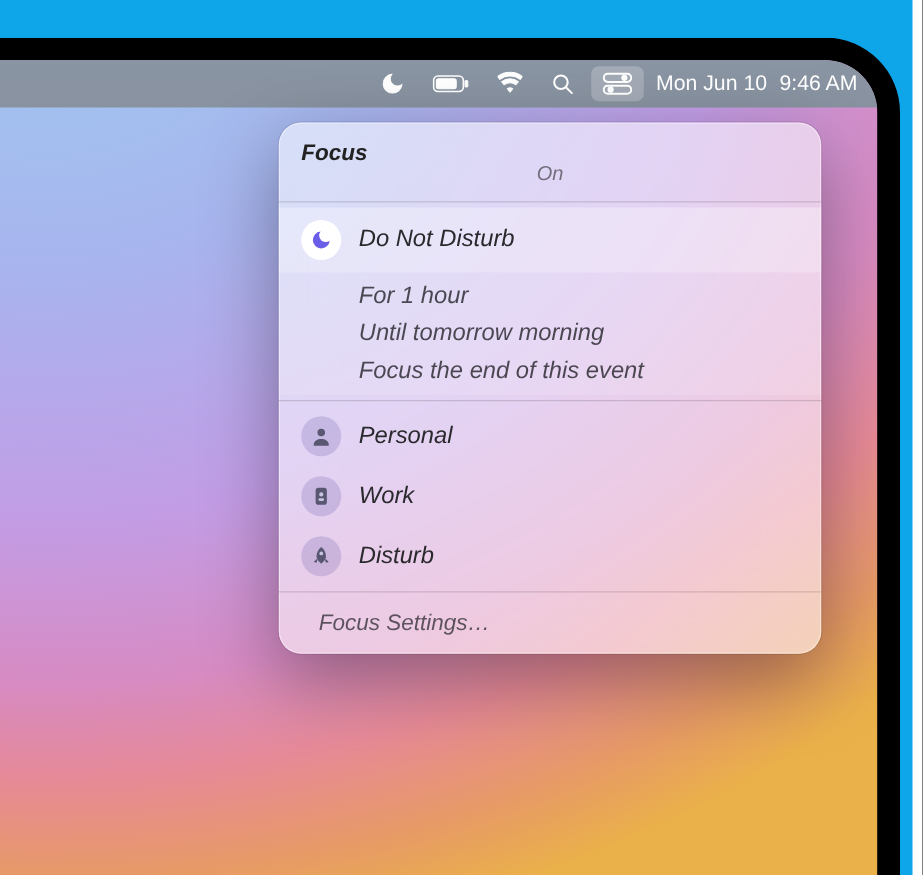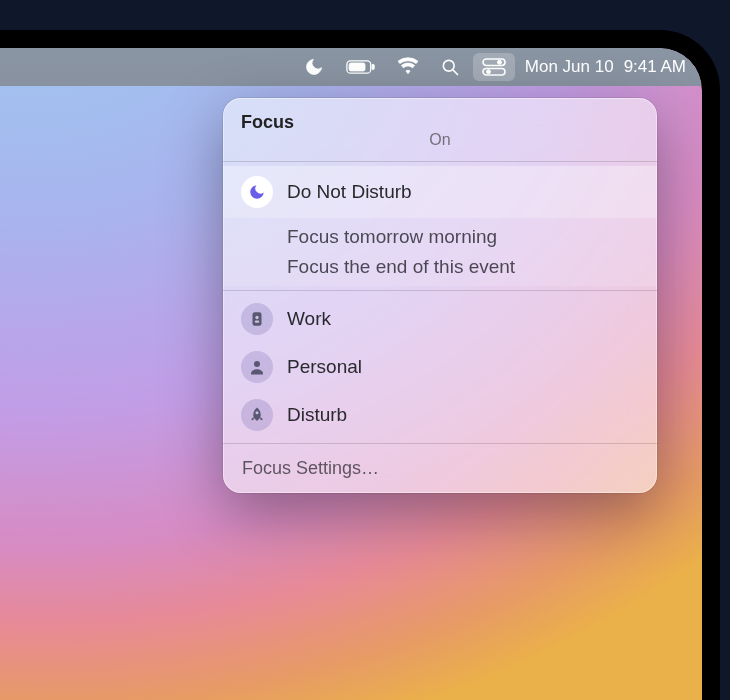--- a/index.html
+++ b/index.html
@@ -3,21 +3,21 @@
   <meta charset="utf-8">
   <style>
     * { box-sizing: border-box; margin: 0; padding: 0; }
     html, body { width: 738px; height: 700px; overflow: hidden; font-family: -apple-system, "Helvetica Neue", Arial, sans-serif; }
     body { background: #fff; }
 
     .device {
       position: absolute;
       left: 0; top: 0;
       width: 730px; height: 700px;
-      background: #0f172a;
+      background: #0ea5e9;
     }
 
     
     .screen-wrap {
       position: absolute;
       left: 0; top: 30px;
       width: 720px; height: 670px;
       border-top: 18px solid #000;
       border-right: 18px solid #000;
       border-top-right-radius: 60px;
@@ -64,20 +64,21 @@
       position: absolute;
       top: 50px;
       left: 223px;
       width: 434px;
       border-radius: 18px;
       background: rgba(255,255,255,0.55);
       box-shadow: 0 20px 60px rgba(0,0,0,0.35), 0 0 0 1px rgba(255,255,255,0.4) inset, 0 0 0 1px rgba(0,0,0,0.08);
       backdrop-filter: blur(20px);
       padding: 14px 0 10px 0;
       color: #2a2a2e;
+      font-style: italic;
     }
     .panel-header { padding: 0 18px 8px 18px; }
     .panel-title { font-size: 18px; font-weight: 700; color: #222; }
     .panel-sub { font-size: 16px; color: rgba(40,40,45,0.6); margin-top: -2px; text-align: center; }
     .hr { height: 1px; background: rgba(0,0,0,0.14); margin: 4px 0; }
 
     .row {
       display: flex; align-items: center;
       padding: 8px 18px;
       gap: 14px;
@@ -93,21 +94,21 @@
     .dnd-row { background: rgba(255,255,255,0.32); border-radius: 0px; margin: 0; padding-top: 10px; padding-bottom: 10px;}
     .dnd-row .icon-circle { background: #fff; }
     .dnd-row .icon-circle svg { fill: #6a5ee8; }
 
     .duration-block { background: rgba(255,255,255,0.12); padding: 4px 0; }
     .duration-row { padding: 4px 18px 4px 64px; font-size: 19px; color: rgba(30,30,35,0.78); }
 
     .mode .icon-circle { background: rgba(110,100,170,0.25); }
     .mode .icon-circle svg { fill: #595772; }
 
-    .settings-row { padding: 10px 18px 4px 19px; font-size: 18px; color: rgba(30,30,35,0.7); }
+    .settings-row { padding: 10px 18px 4px 32px; font-size: 18px; color: rgba(30,30,35,0.7); }
   </style>
 </head>
 <body>
 
 <div class="device">
   <div class="screen-wrap">
     <div class="screen">
 
       <div class="menubar">
         <div class="mb-item">
@@ -136,71 +137,72 @@
         <div class="mb-item active">
           <svg class="mb-icon" viewBox="0 0 24 18" style="width:24px">
             <rect x="1" y="1" width="22" height="6.5" rx="3.25" fill="none" stroke="#fff" stroke-width="1.6"></rect>
             <circle cx="17.5" cy="4.25" r="2" fill="#fff"></circle>
             <rect x="1" y="10.5" width="22" height="6.5" rx="3.25" fill="none" stroke="#fff" stroke-width="1.6"></rect>
             <circle cx="6.5" cy="13.75" r="2" fill="#fff"></circle>
           </svg>
         </div>
         <div class="mb-time">
           <span>Mon Jun 10</span>
-          <span>9:41 AM</span>
+          <span>9:46 AM</span>
         </div>
       </div>
 
       <div class="focus-panel">
         <div class="panel-header">
           <div class="panel-title">Focus</div>
           <div class="panel-sub">On</div>
         </div>
         <div class="hr"></div>
 
         <div class="row dnd-row">
           <span class="icon-circle">
             <svg viewBox="0 0 24 24">
                 <path d="M21 12.8A9 9 0 1 1 11.2 3a7 7 0 0 0 9.8 9.8z"></path>
               </svg>
           </span>
           <span>Do Not Disturb</span>
         </div>
 
         <div class="duration-block">
-          <div class="duration-row">Focus tomorrow morning</div>
+          <div class="duration-row">For 1 hour</div>
+          <div class="duration-row">Until tomorrow morning</div>
           <div class="duration-row">Focus the end of this event</div>
         </div>
 
         <div class="hr"></div>
+
+        <div class="row mode">
+          <span class="icon-circle">
+            <svg viewBox="0 0 24 24">
+                <circle cx="12" cy="8" r="4"></circle>
+                <path d="M4 21c0-4 4-6 8-6s8 2 8 6v1H4v-1z"></path>
+              </svg>
+          </span>
+          <span>Personal</span>
+        </div>
 
         <div class="row mode">
           <span class="icon-circle">
             <svg viewBox="0 0 24 24">
                 <rect x="6" y="3" width="12" height="18" rx="3"></rect>
                 <circle cx="12" cy="10" r="2.2" fill="#c8c4de"></circle>
                 <rect x="9" y="14" width="6" height="3" rx="1.5" fill="#c8c4de"></rect>
               </svg>
           </span>
           <span>Work</span>
         </div>
 
         <div class="row mode">
           <span class="icon-circle">
             <svg viewBox="0 0 24 24">
-                <circle cx="12" cy="8" r="4"></circle>
-                <path d="M4 21c0-4 4-6 8-6s8 2 8 6v1H4v-1z"></path>
-              </svg>
-          </span>
-          <span>Personal</span>
-        </div>
-
-        <div class="row mode">
-          <span class="icon-circle">
-            <svg viewBox="0 0 24 24">
                 <path d="M12 2c3 2 5 6 5 10 0 2-1 4-2 5l-3 3-3-3c-1-1-2-3-2-5 0-4 2-8 5-10z"></path>
                 <circle cx="12" cy="9" r="2" fill="#c8c4de"></circle>
                 <path d="M7 15l-3 3 3 1 1-3zM17 15l3 3-3 1-1-3z"></path>
               </svg>
           </span>
           <span>Disturb</span>
         </div>
 
         <div class="hr"></div>
 

